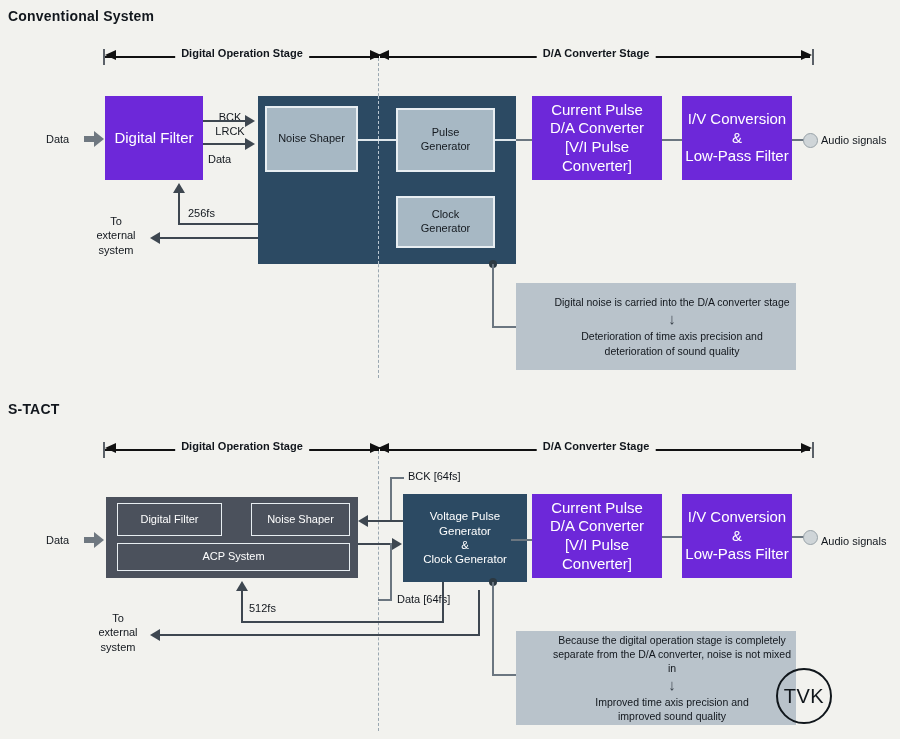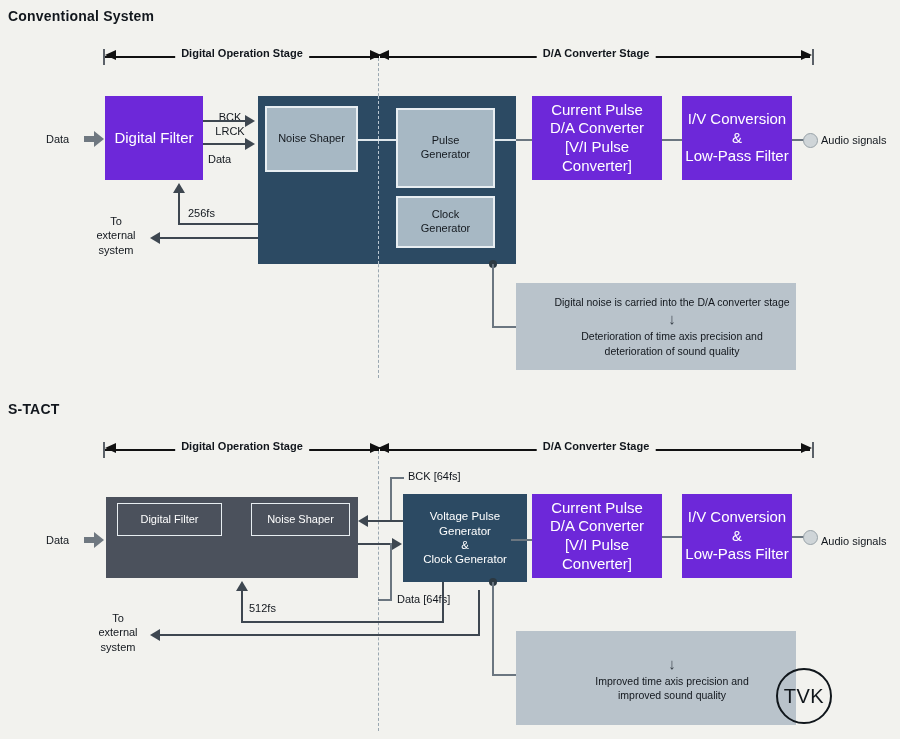--- a/index.html
+++ b/index.html
@@ -129,21 +129,21 @@
   <div class="abs" style="left:258px;top:96px;width:258px;height:168px;background:#2c4a63;"></div>
 
   <div class="divider" style="left:378px;top:96px;height:168px;border-left-color:#b9c6d0;"></div>
 
   <div class="blk blk-light" style="left:265px;top:106px;width:93px;height:66px;">
     <span>Noise Shaper</span>
   </div>
 
   <div class="wire-h-thin" style="left:358px;top:139px;width:38px;background:#dfe7ec;"></div>
 
-  <div class="blk blk-light" style="left:396px;top:108px;width:99px;height:80px;">
+  <div class="blk blk-light" style="left:396px;top:108px;width:99px;height:64px;">
     <span>Pulse
 Generator</span>
   </div>
 
   <div class="blk blk-light" style="left:396px;top:196px;width:99px;height:52px;">
     <span>Clock
 Generator</span>
   </div>
 
   <div class="wire-h-thin" style="left:495px;top:139px;width:21px;background:#dfe7ec;"></div>
@@ -217,20 +217,23 @@
   <div class="abs" style="left:106px;top:497px;width:252px;height:81px;background:#4b515c;"></div>
 
   <div class="blk blk-inner-gray" style="left:117px;top:503px;width:105px;height:33px;">
     <span>Digital Filter</span>
   </div>
 
   <div class="blk blk-inner-gray" style="left:251px;top:503px;width:99px;height:33px;">
     <span>Noise Shaper</span>
   </div>
 
+  <div class="blk blk-inner-gray" style="left:117px;top:543px;width:233px;height:28px;">
+    <span>ACP System</span>
+  </div>
 
   <div class="wire-h-thin" style="left:390px;top:477px;width:14px;"></div>
   <div class="lbl" style="left:408px;top:469px;">BCK [64fs]</div>
   <div class="wire-v-thin" style="left:390px;top:477px;height:44px;"></div>
 
   <div class="wire-h" style="left:368px;top:520px;width:36px;"></div>
   <div class="ah-left" style="left:358px;top:515px;"></div>
 
   <div class="wire-h" style="left:358px;top:543px;width:36px;"></div>
   <div class="ah-right" style="left:392px;top:538px;"></div>
@@ -277,20 +280,22 @@
   <div class="wire-v" style="left:478px;top:590px;height:46px;"></div>
   <div class="lbl lbl-c" style="left:88px;top:611px;width:60px;">To
 external
 system</div>
 
   <div class="dot" style="left:489px;top:578px;"></div>
   <div class="wire-v-thin" style="left:492px;top:582px;height:93px;"></div>
   <div class="wire-h-thin" style="left:492px;top:674px;width:24px;"></div>
 
   <div class="callout" style="left:516px;top:631px;width:280px;height:94px;">
+    <div class="cl-line">Because the digital operation stage is completely
+separate from the D/A converter, noise is not mixed in</div>
     <div class="cl-arrow">↓</div>
     <div class="cl-line">Improved time axis precision and
 improved sound quality</div>
   </div>
 
   <div class="tvk" style="left:776px;top:668px;">
     <span>TVK</span>
   </div>
 
 </div>

